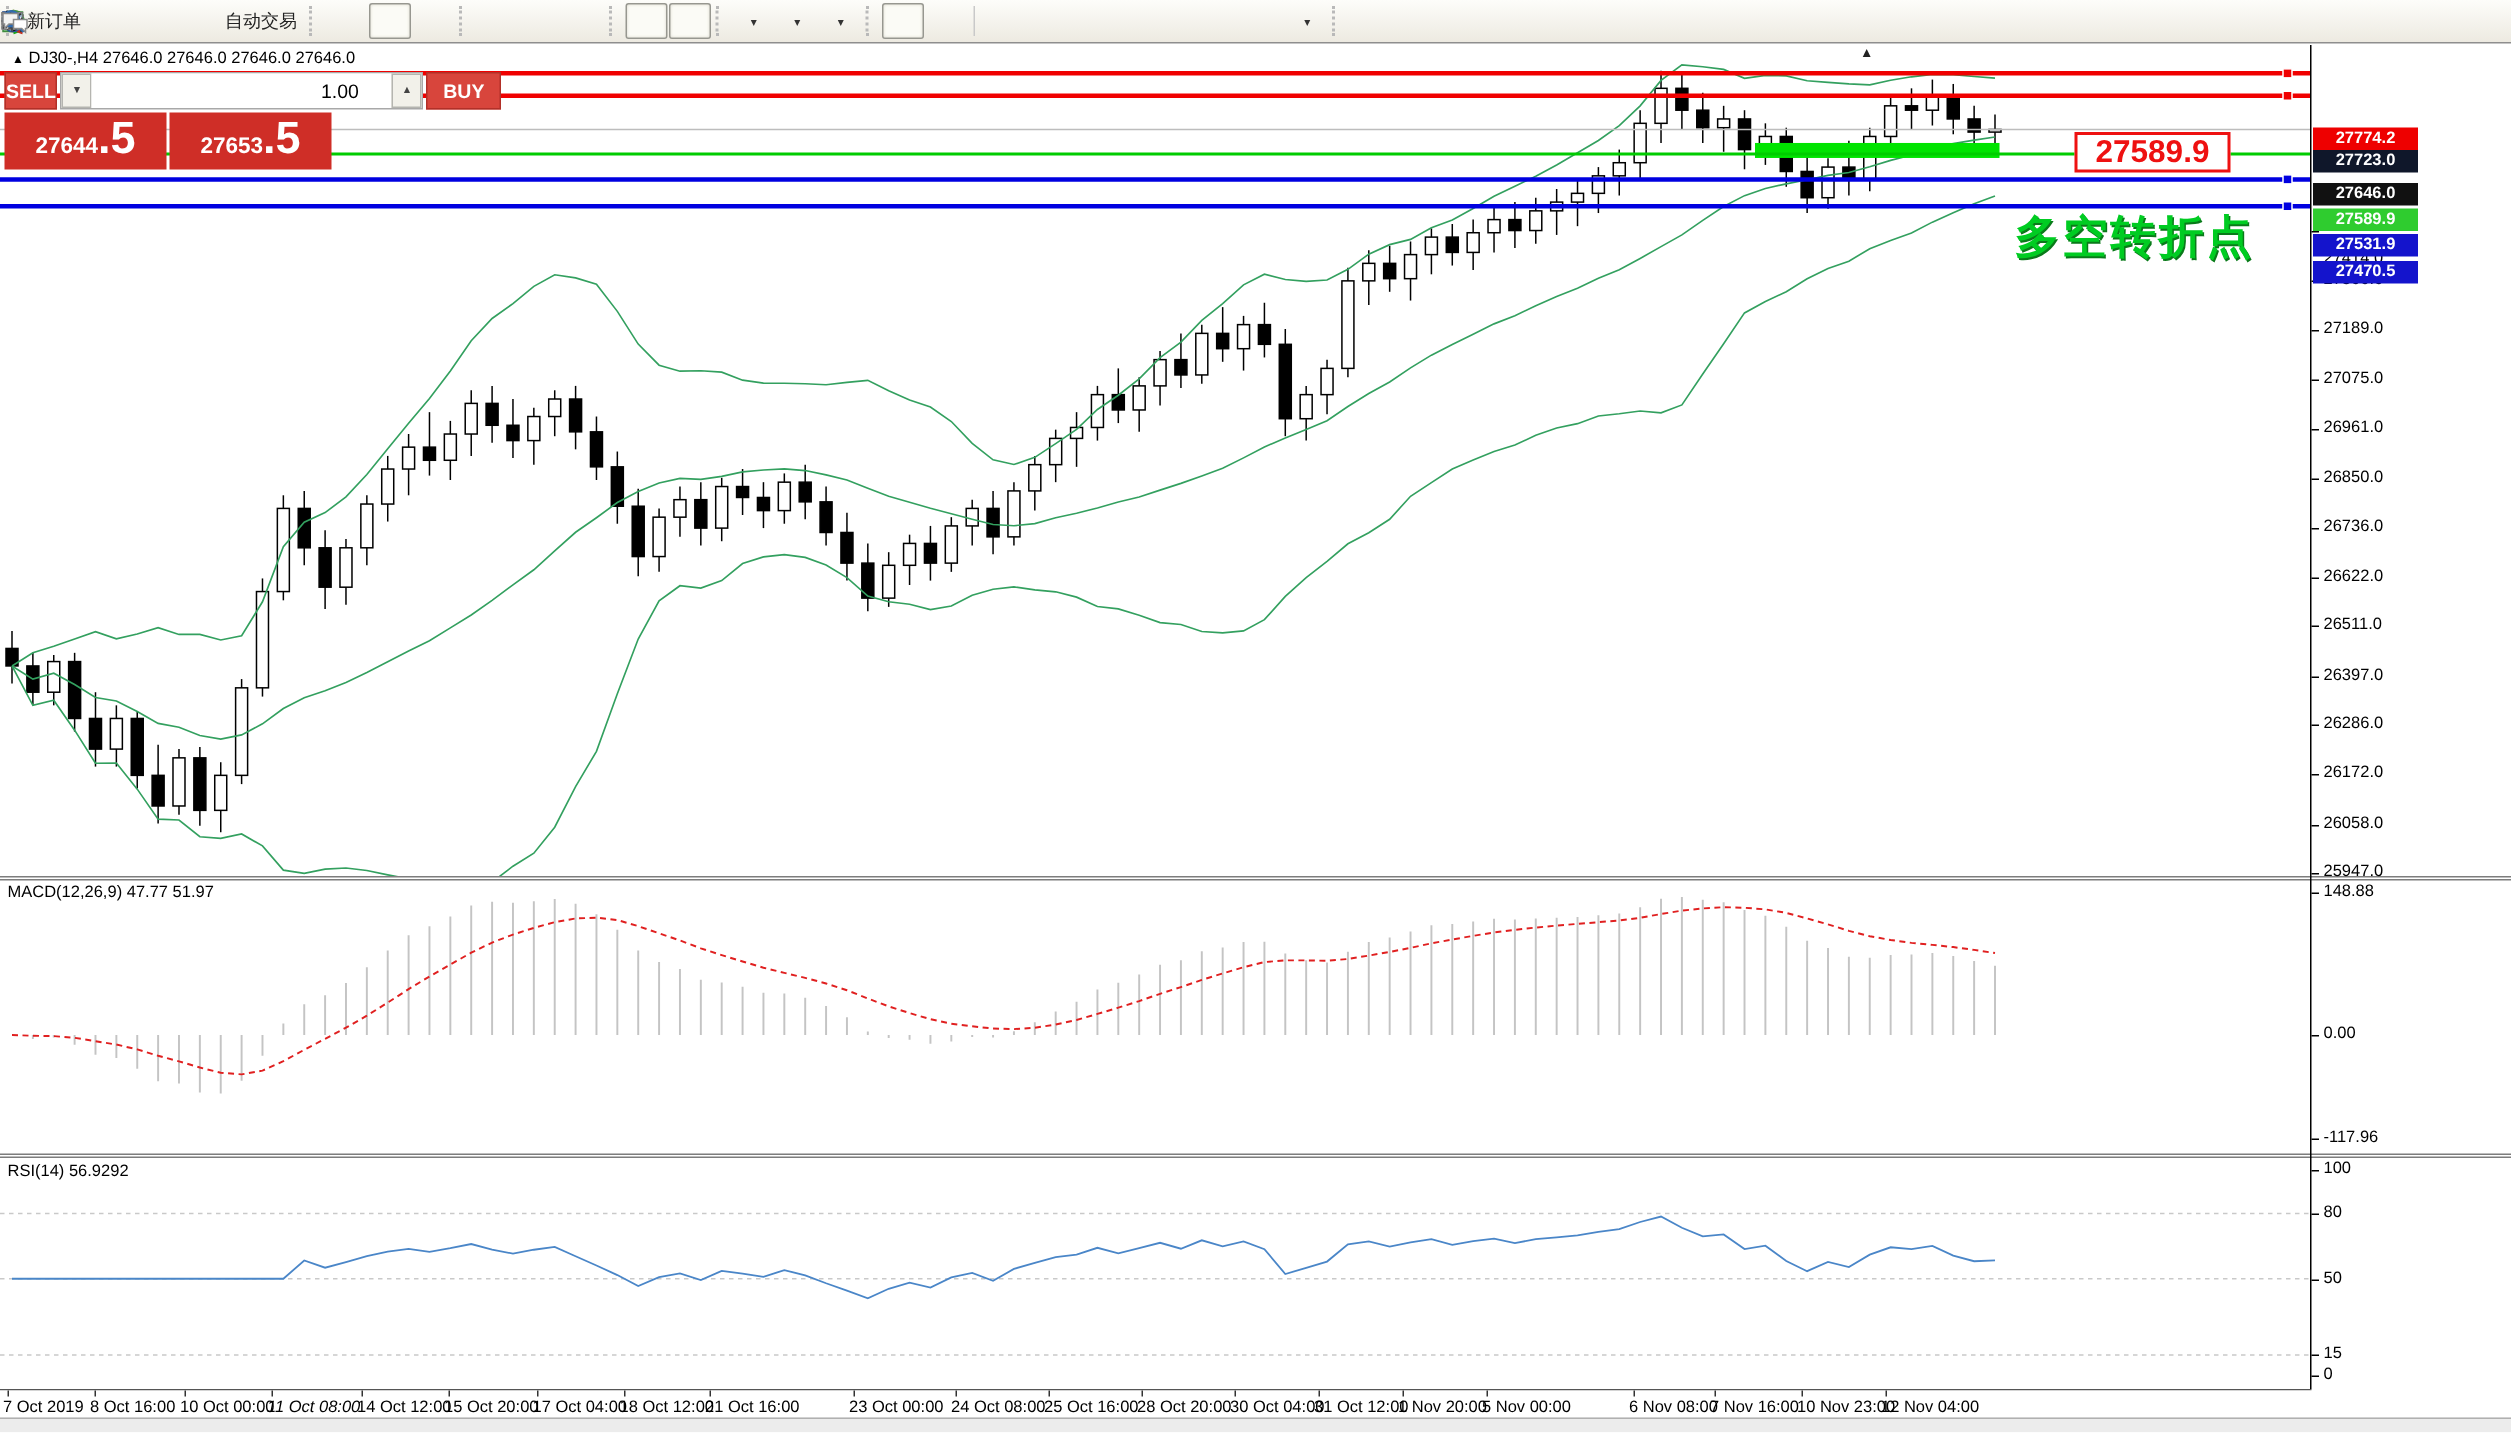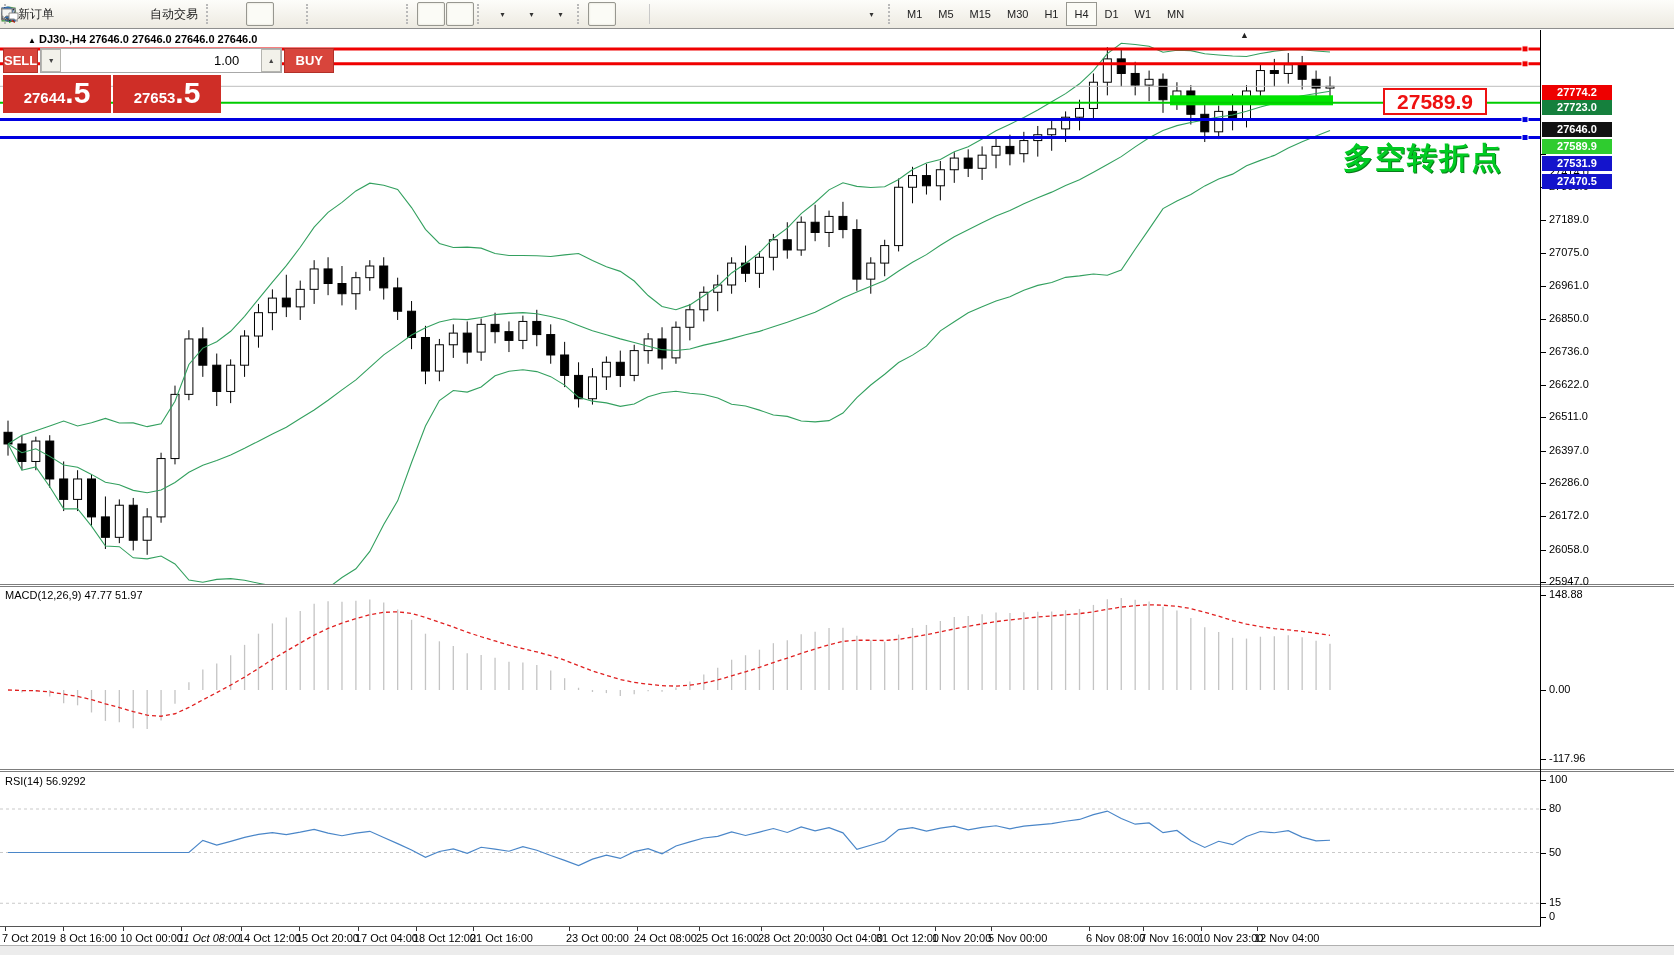--- a/index.html
+++ b/index.html
@@ -23,21 +23,21 @@
 
   
   .panel-sep{position:absolute;left:0;width:1674px;height:3px;background:#fff;
     border-top:1px solid #7d7d7d;border-bottom:1px solid #7d7d7d;box-sizing:border-box;}
   #axis-border{position:absolute;left:1540px;top:30px;width:1px;height:896px;background:#000;}
   #rsi-bottom{position:absolute;left:0;top:926px;width:1541px;height:1px;background:#555;}
   .axis-label{position:absolute;left:1549px;font-size:11px;color:#000;white-space:nowrap;}
   .axis-tick{position:absolute;left:1541px;width:5px;height:1px;background:#000;}
   .price-tag{position:absolute;left:1542px;width:70px;height:15px;color:#fff;font-size:11px;font-weight:bold;
     display:flex;align-items:center;justify-content:center;line-height:15px;margin-top:44px;}
-  #chart-header{position:absolute;left:8px;top:33px;font-size:11px;font-weight:700;color:#000;margin-left:20px;}
+  #chart-header{position:absolute;left:8px;top:33px;font-size:11px;font-weight:400;color:#000;}
   #scroll-marker{position:absolute;left:1240px;top:30px;font-size:9px;color:#222;}
 
   
   #trade-panel{position:absolute;left:3px;top:48px;width:218px;}
   #tp-row1{display:flex;height:25px;gap:2px;}
   .tp-btn{background:#d8453c;color:#fff;font-weight:bold;font-size:13px;display:flex;align-items:center;justify-content:center;border:1px solid #b23028;}
   #sell-btn{width:45px;}
   #buy-btn{width:48px;flex:0 0 48px;}
   #vol-group{display:flex;flex:1;border:1px solid #a8a8a8;background:#fff;}
   .vol-btn{width:18px;background:#f2f1ea;border:1px solid #b5b5b0;font-size:7px;color:#444;display:flex;align-items:center;justify-content:center;}
@@ -245,31 +245,20 @@
     <div class="tbtn">
       <svg class="micon" width="16" height="16">
           <polygon points="5,2 8,6 2,6" fill="#c03020"></polygon>
           <line x1="5" y1="6" x2="5" y2="9" stroke="#c03020"></line>
           <polygon points="11,14 14,10 8,10" fill="#2c5a9e"></polygon>
           <line x1="11" y1="7" x2="11" y2="10" stroke="#2c5a9e"></line>
         </svg>
       <span class="caret">▾</span>
     </div>
     <div class="grip"></div>
-    <div id="tf-group" style="display: flex;">
-        <div class="tfbtn">M1</div>
-        <div class="tfbtn">M5</div>
-        <div class="tfbtn">M15</div>
-        <div class="tfbtn">M30</div>
-        <div class="tfbtn">H1</div>
-        <div class="tfbtn active">H4</div>
-        <div class="tfbtn">D1</div>
-        <div class="tfbtn">W1</div>
-        <div class="tfbtn">MN</div>
-      </div>
     <div id="tb-right">
       <svg class="micon" width="18" height="18">
           <circle cx="7.5" cy="7.5" r="5" fill="none" stroke="#2f6bb0" stroke-width="1.8"></circle>
           <line x1="11.5" y1="11.5" x2="16" y2="16" stroke="#2f6bb0" stroke-width="2.2"></line>
         </svg>
       <svg class="micon" width="20" height="18">
           <path d="M2 4 h10 v7 h-6 l-3 3 v-3 h-1 z" fill="#f4f4f2" stroke="#8a8a8a"></path>
           <path d="M9 8 h9 v6 h-1 v2.5 l-2.5 -2.5 h-5.5 z" fill="#fff" stroke="#8a8a8a"></path>
         </svg>
     </div>
@@ -666,21 +655,21 @@
       <div class="axis-label" style="top: 773px;">100</div>
       <div class="axis-tick" style="top: 809px;"></div>
       <div class="axis-label" style="top: 802px;">80</div>
       <div class="axis-tick" style="top: 852.5px;"></div>
       <div class="axis-label" style="top: 845.5px;">50</div>
       <div class="axis-tick" style="top: 903.25px;"></div>
       <div class="axis-label" style="top: 896.25px;">15</div>
       <div class="axis-tick" style="top: 917px;"></div>
       <div class="axis-label" style="top: 910px;">0</div>
       <div class="price-tag" style="top: 40.9043px; background: rgb(238, 0, 0);">27774.2</div>
-      <div class="price-tag" style="top: 55.841px; background: #15803d;">27723.0</div>
+      <div class="price-tag" style="top: 55.841px; background: #0f172a;">27723.0</div>
       <div class="price-tag" style="top: 78.3044px; background: rgb(17, 17, 17); text-align: right;">27646.0</div>
       <div class="price-tag" style="top: 94.6706px; background: rgb(47, 204, 47);">27589.9</div>
       <div class="price-tag" style="top: 111.591px; background: rgb(20, 20, 204);">27531.9</div>
       <div class="price-tag" style="top: 129.503px; background: rgb(20, 20, 204);">27470.5</div>
     </div>
   <div id="time-axis">
       <div class="t-tick" style="left: 5px;"></div>
       <div class="t-label" style="left: 2px;">7 Oct 2019</div>
       <div class="t-tick" style="left: 63px;"></div>
       <div class="t-label" style="left: 60px;">8 Oct 16:00</div>

